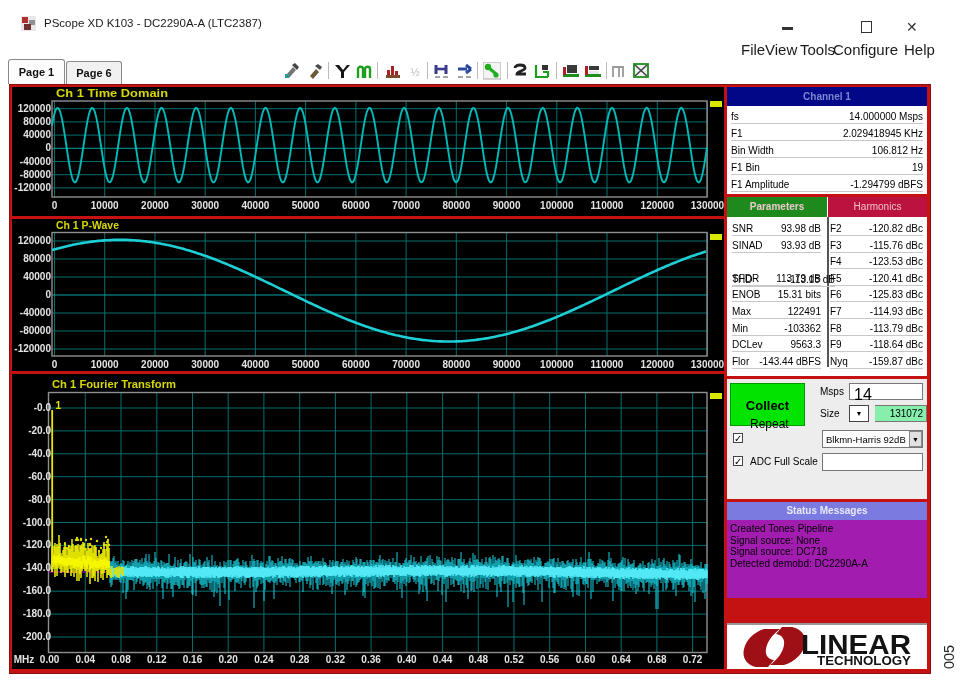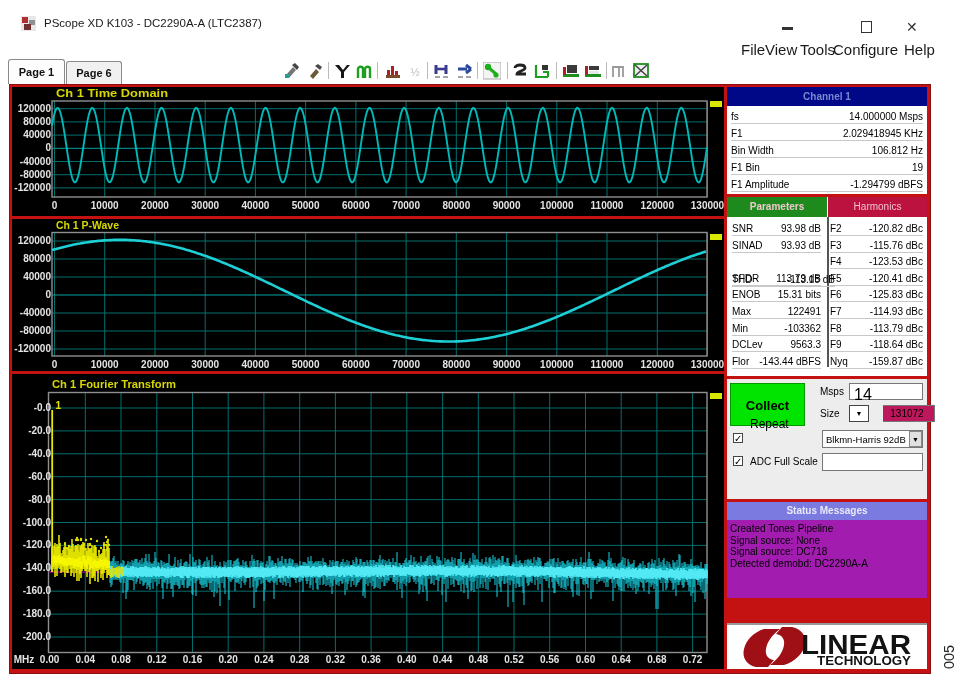--- a/index.html
+++ b/index.html
@@ -419,21 +419,21 @@
         <span>-159.87 dBc</span>
       </div>
 </div>
 
 <div class="abs" style="left:717px;top:294px;width:200px;height:120px;background:#ededed">
   <div class="abs" style="left:3px;top:4px;width:75px;height:43px;background:#00e400;border:1px solid #090;color:#000;font-size:13px;font-weight:bold;text-align:center;line-height:43px">Collect</div>
   <div class="abs" style="left:93px;top:7px;font-size:10px;color:#000">Msps</div>
   <div class="abs" style="left:122px;top:4px;width:74px;height:17px;background:#fff;border:1px solid #777;font-size:16px;color:#000;padding:2px 0 0 4px">14</div>
   <div class="abs" style="left:93px;top:29px;font-size:10px;color:#000">Size</div>
   <div class="abs" style="left:122px;top:26px;width:20px;height:17px;background:#fff;border:1px solid #444;font-size:7px;color:#000;text-align:center;line-height:16px">▼</div>
-  <div class="abs" style="left:156px;top:26px;width:52px;height:17px;background:#be185d;border:1px solid #777;border-left:none;font-size:10px;color:#000;text-align:center;padding:2px 3px 0 0">131072</div>
+  <div class="abs" style="left:148px;top:26px;width:52px;height:17px;background:#86efac;border:1px solid #777;border-left:none;font-size:10px;color:#000;text-align:right;padding:2px 3px 0 0">131072</div>
   <div class="abs" style="left:6px;top:54px;width:10px;height:10px;background:#fff;border:1px solid #444;font-size:10px;line-height:9px;color:#000">✓</div>
   <div class="abs" style="left:23px;top:38px;font-size:12px;color:#000">Repeat</div>
   <div class="abs" style="left:95px;top:51px;width:101px;height:18px;background:#fff;border:1px solid #777;font-size:9.5px;color:#000;padding:3px 0 0 3px">Blkmn-Harris 92dB</div>
   <div class="abs" style="left:182px;top:52px;width:13px;height:16px;background:#e0e0e0;border:1px solid #888;font-size:7px;text-align:center;line-height:15px">▼</div>
   <div class="abs" style="left:6px;top:77px;width:10px;height:10px;background:#fff;border:1px solid #444;font-size:10px;line-height:9px;color:#000">✓</div>
   <div class="abs" style="left:23px;top:77px;font-size:10px;color:#000">ADC Full Scale</div>
   <div class="abs" style="left:95px;top:74px;width:101px;height:18px;background:#fff;border:1px solid #777"></div>
 </div>
 
 <div class="abs" style="left:717px;top:417px;width:200px;height:96px;background:#a21caf">

